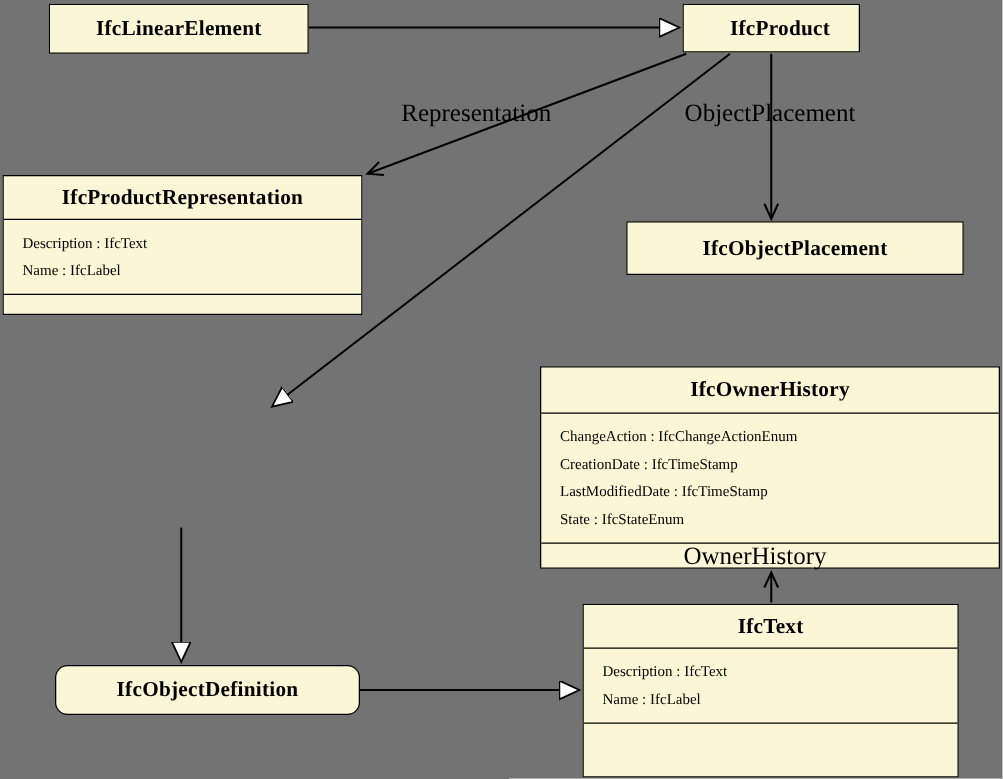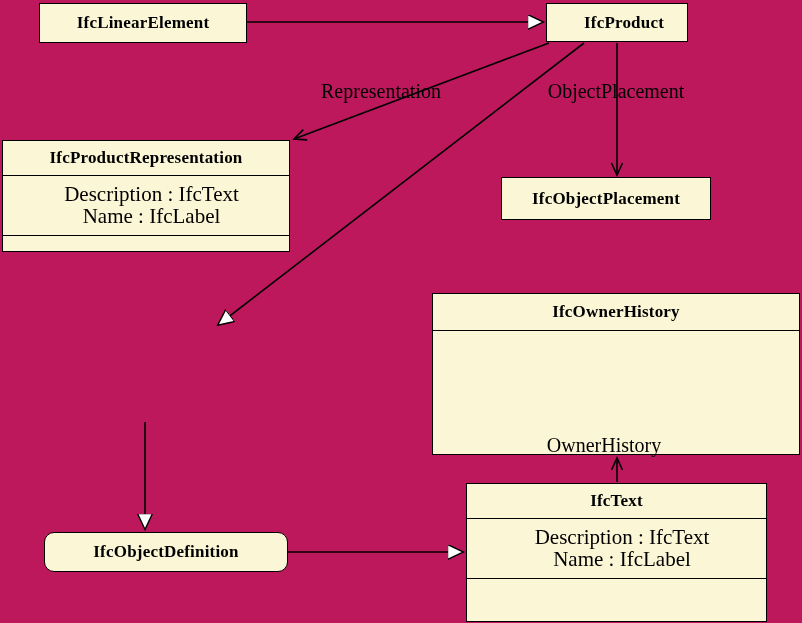--- a/index.html
+++ b/index.html
@@ -1,20 +1,20 @@
 <!DOCTYPE html>
 <html><head>
 <meta charset="utf-8">
 <style>
   html, body { margin: 0; padding: 0; background: #ffffff; }
   .diagram {
     position: relative;
     width: 802px;
     height: 623px;
-    background: #be185d;
+    background: #737373;
     font-family: "Liberation Serif", "DejaVu Serif", serif;
     color: #000;
     overflow: hidden;
   }
   .edges {
     position: absolute;
     left: 0; top: 0;
     z-index: 1;
   }
   .uml-class {
@@ -35,24 +35,23 @@
     font-weight: bold;
     font-size: 17px;
     letter-spacing: 0.2px;
     white-space: nowrap;
   }
   .uml-title.only { flex: 1 1 auto; height: auto; }
   .uml-attrs {
     flex: 0 0 auto;
     border-top: 1.2px solid #000;
     padding: 7px 4px 8px 15px;
-    font-size: 21px;
+    font-size: 12px;
     line-height: 22px;
     white-space: nowrap;
-    text-align: center;
   }
   .uml-empty {
     flex: 1 1 auto;
     border-top: 1.2px solid #000;
   }
   .edge-label {
     position: absolute;
     z-index: 3;
     font-size: 20px;
     line-height: 24px;
@@ -95,26 +94,32 @@
 
   <div class="uml-class" style="left:2px; top:140px; width:288px; height:112px;">
     <div class="uml-title">IfcProductRepresentation</div>
     <div class="uml-attrs">
       <div class="uml-attr">Description : IfcText</div>
       <div class="uml-attr">Name : IfcLabel</div>
     </div>
     <div class="uml-empty"></div>
   </div>
 
-  <div class="uml-class" style="left:501px; top:177px; width:210px; height:43px;">
+  <div class="uml-class" style="left:501px; top:177px; width:270px; height:43px;">
     <div class="uml-title only">IfcObjectPlacement</div>
   </div>
 
   <div class="uml-class" style="left:432px; top:293px; width:368px; height:162px;">
     <div class="uml-title" style="height:36px;">IfcOwnerHistory</div>
+    <div class="uml-attrs">
+      <div class="uml-attr">ChangeAction : IfcChangeActionEnum</div>
+      <div class="uml-attr">CreationDate : IfcTimeStamp</div>
+      <div class="uml-attr">LastModifiedDate : IfcTimeStamp</div>
+      <div class="uml-attr">State : IfcStateEnum</div>
+    </div>
     <div class="uml-empty"></div>
   </div>
 
 
   <div class="uml-class" style="left:44px; top:532px; width:244px; height:40px;border-radius:10px;">
     <div class="uml-title only">IfcObjectDefinition</div>
   </div>
 
   <div class="uml-class" style="left:466px; top:483px; width:301px; height:139px;">
     <div class="uml-title">IfcText</div>

